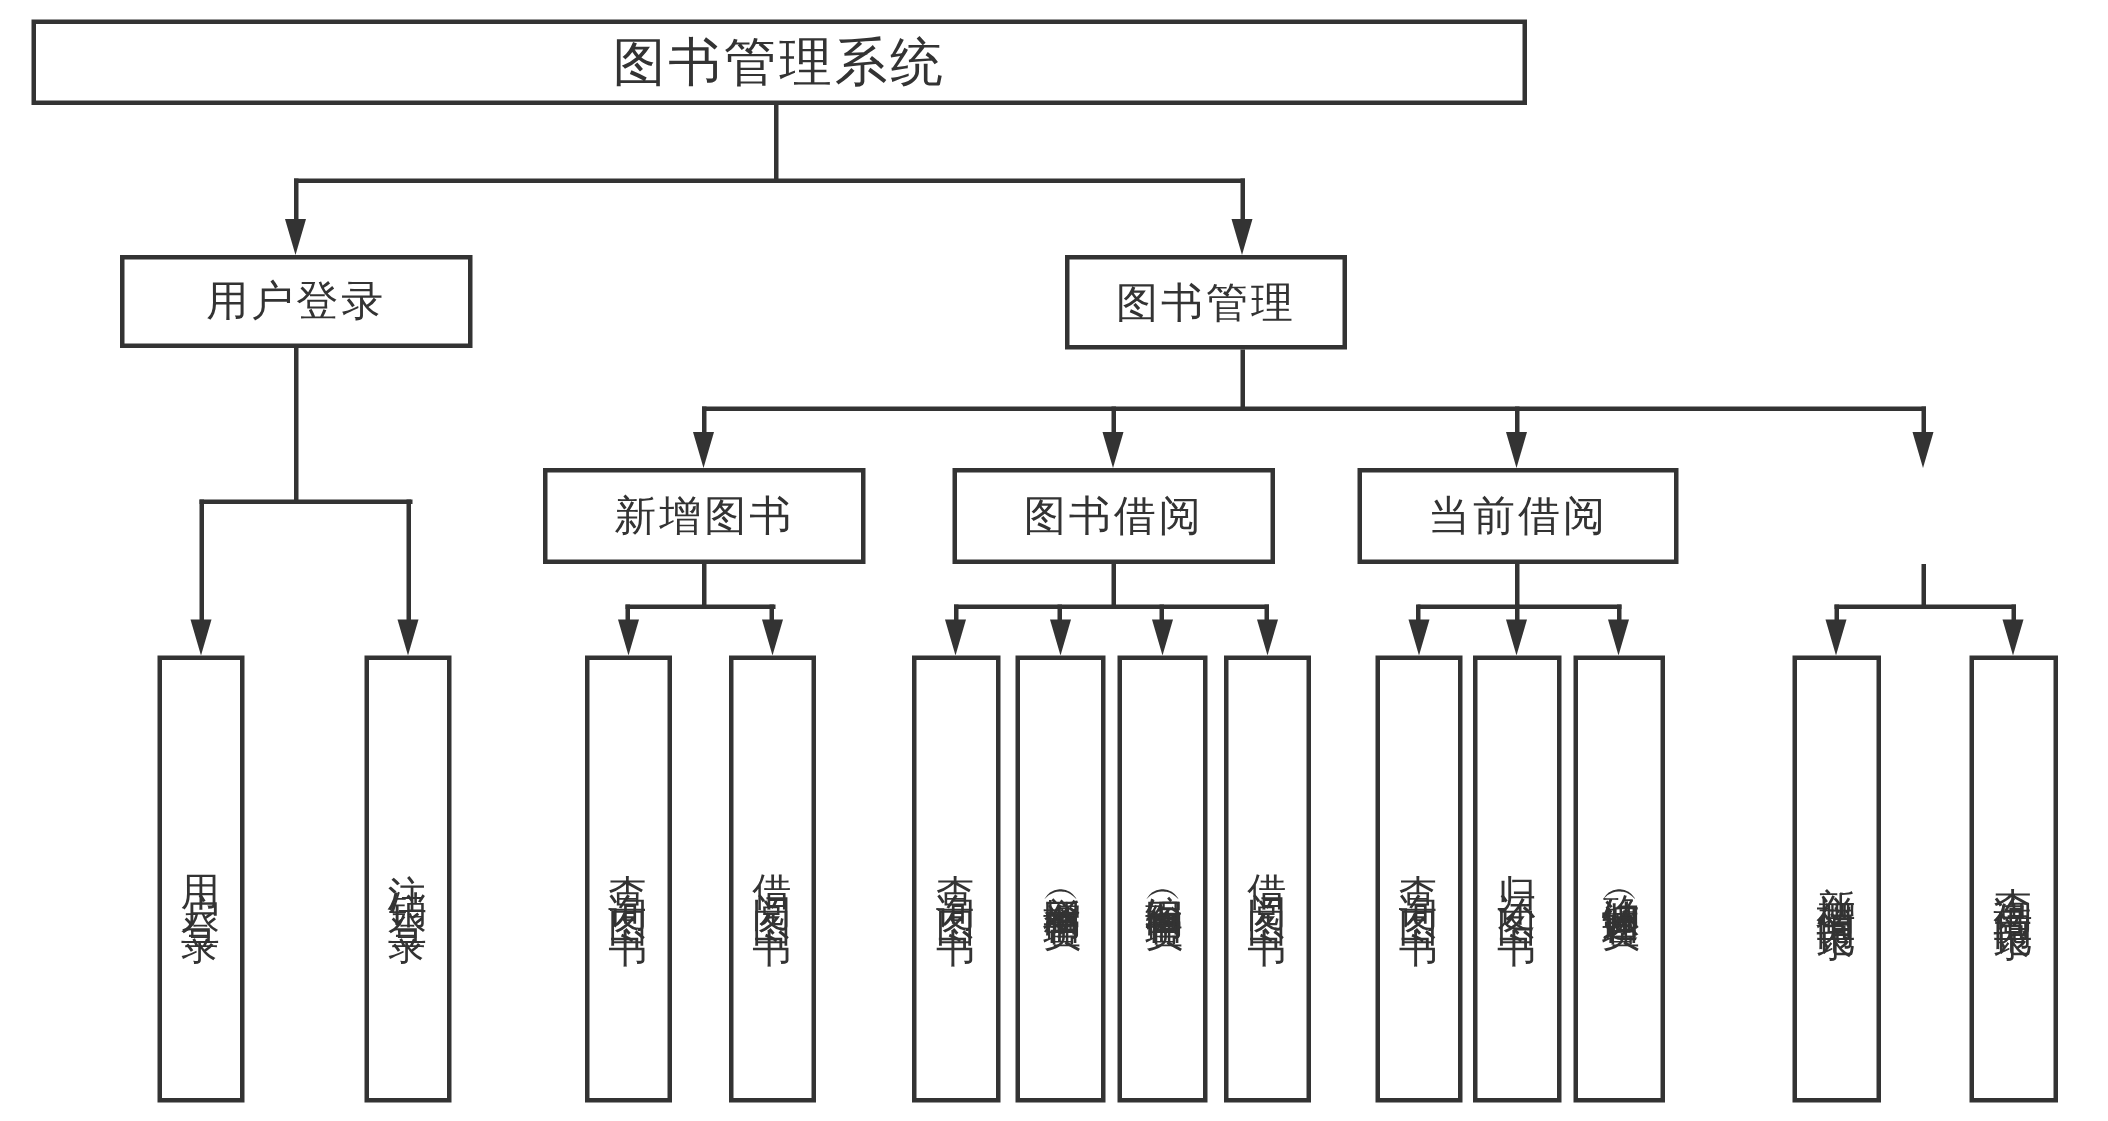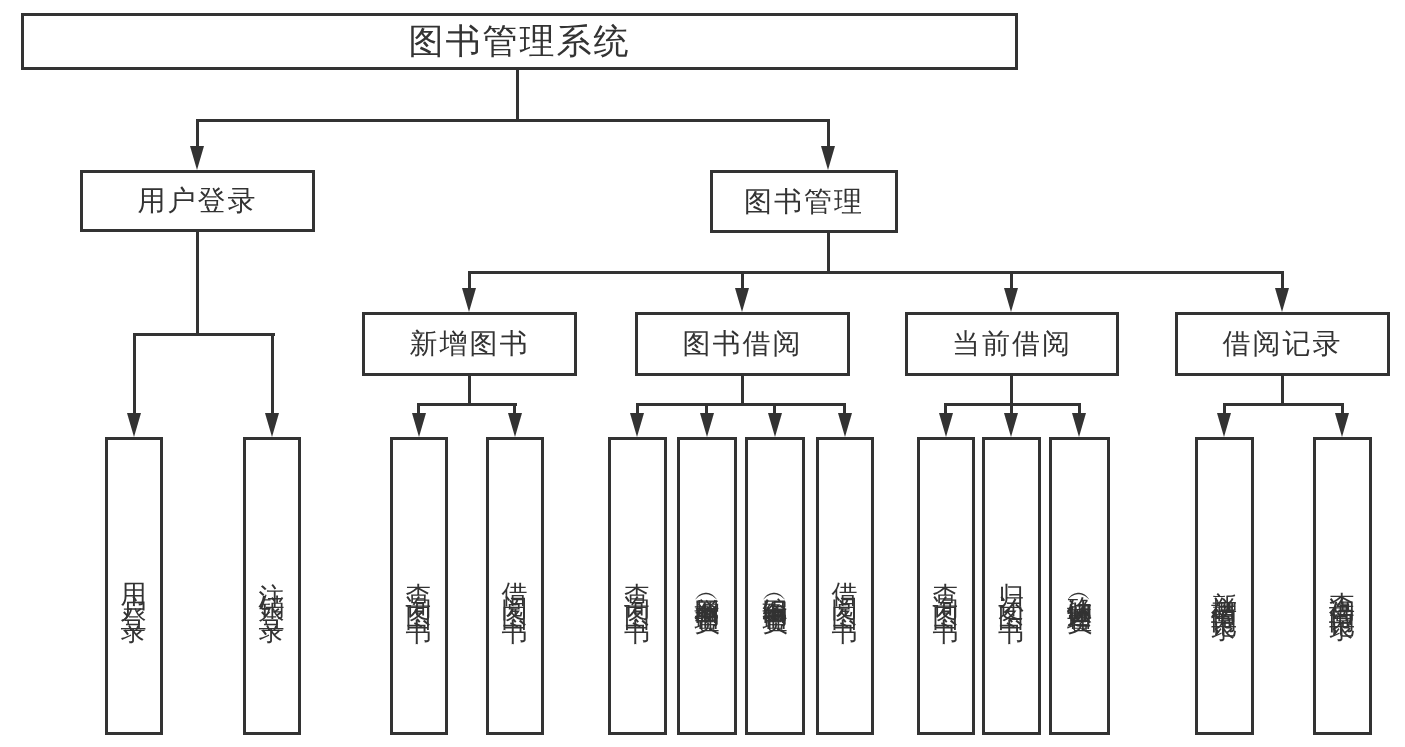--- a/index.html
+++ b/index.html
@@ -73,23 +73,20 @@
   <i class="arrow" style="left:1275px;top:288px"></i>
 
   <div class="box h" style="left:362px;top:312px;width:215px;height:64px">
     <span>新增图书</span>
   </div>
   <div class="box h" style="left:905px;top:312px;width:214px;height:64px">
     <span>当前借阅</span>
   </div>
   <div class="box h" style="left:635px;top:312px;width:215px;height:64px">
     <span>图书借阅</span>
-  </div>
-  <div class="box h" style="left:1175px;top:312px;width:215px;height:64px">
-    <span>借阅记录</span>
   </div>
 
   <i class="line" style="left:468px;top:376px;width:3px;height:30px"></i>
   <i class="line" style="left:417px;top:403px;width:100px;height:3px"></i>
   <i class="line" style="left:417px;top:403px;width:3px;height:12px"></i>
   <i class="arrow" style="left:412px;top:413px"></i>
   <i class="line" style="left:513px;top:403px;width:3px;height:12px"></i>
   <i class="arrow" style="left:508px;top:413px"></i>
 
   <i class="line" style="left:741px;top:376px;width:3px;height:30px"></i>

